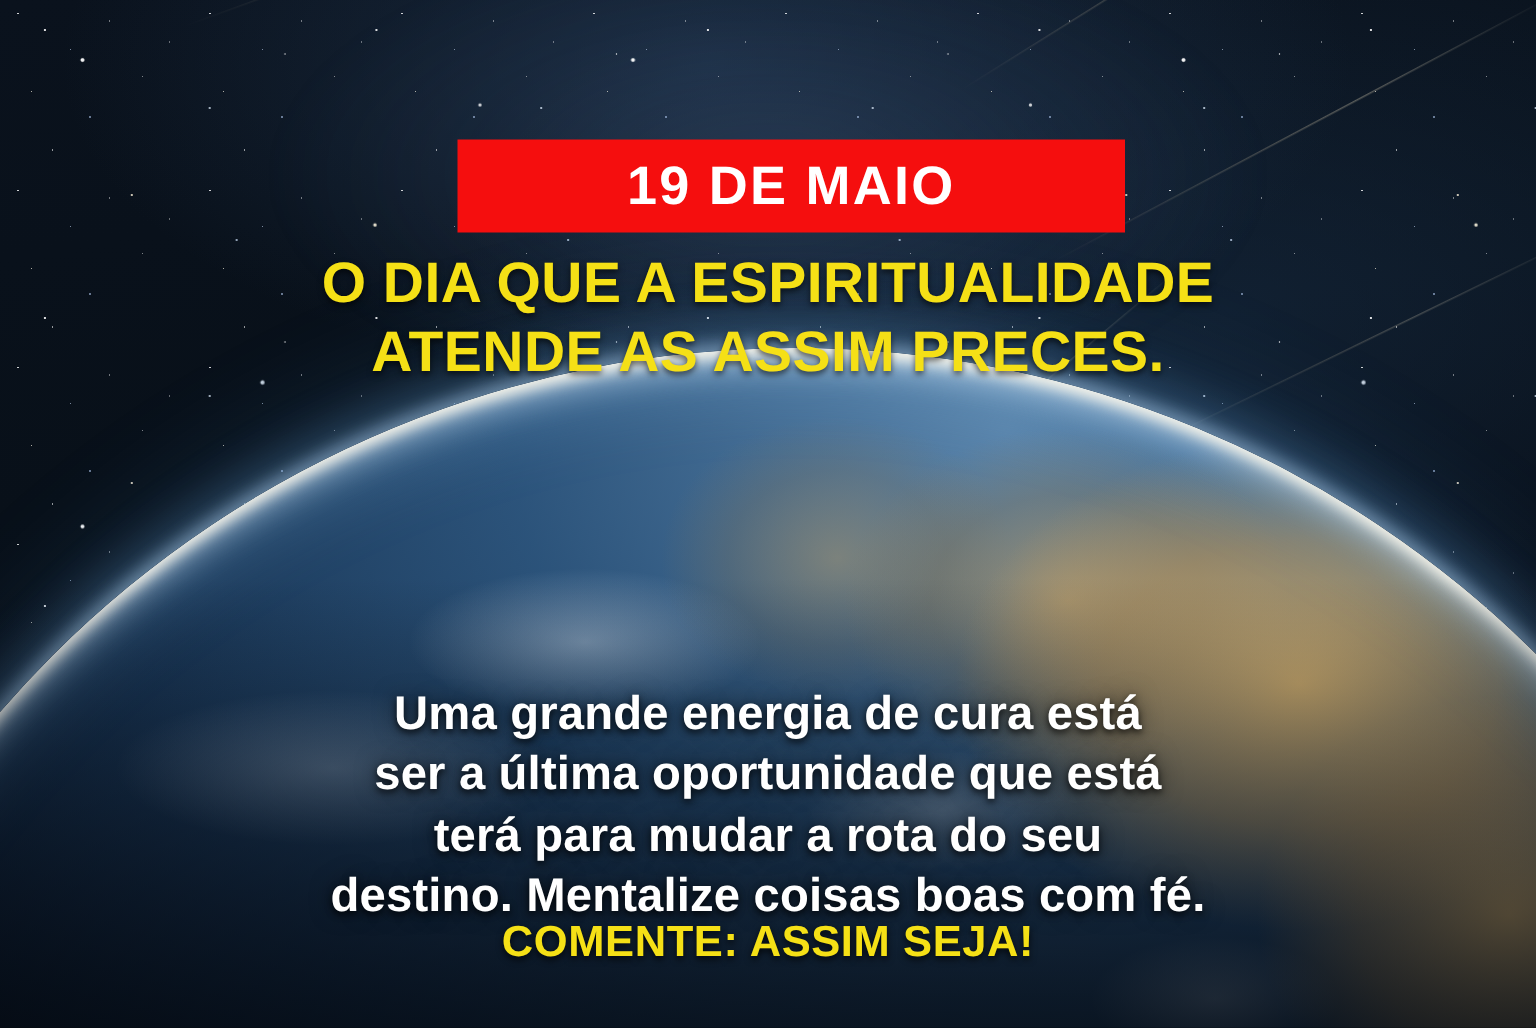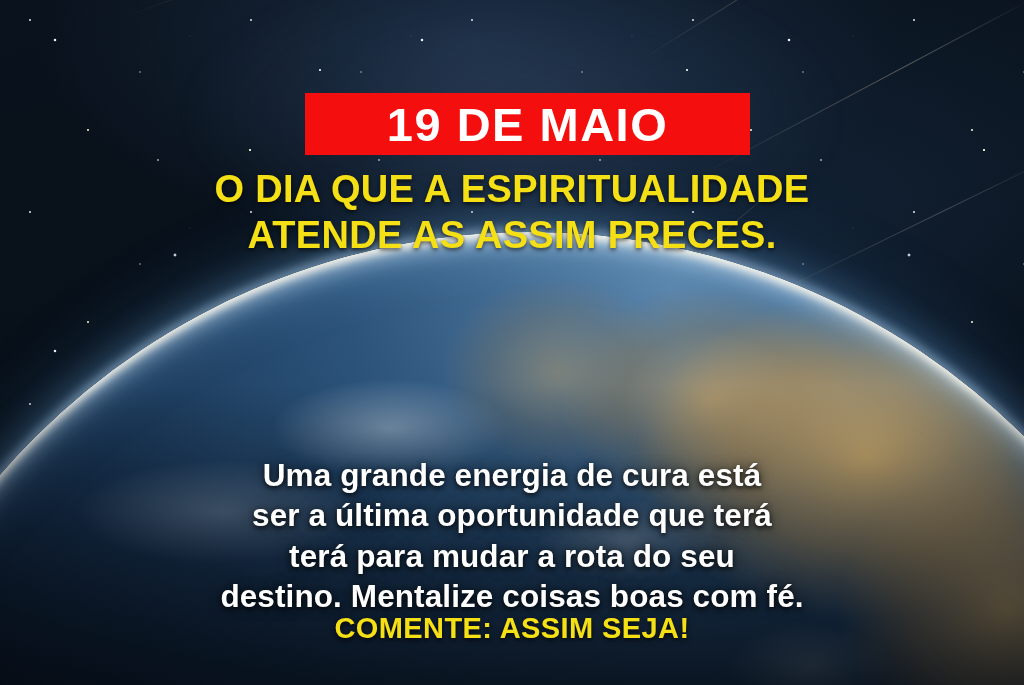--- a/index.html
+++ b/index.html
@@ -164,21 +164,21 @@
     top: 93px;
     width: 445px;
     height: 62px;
     background: #f50e0e;
     display: flex;
     align-items: center;
     justify-content: center;
   }
   .date-banner-text {
     color: #ffffff;
-    font-size: 47px;
+    font-size: 36px;
     font-weight: bold;
     letter-spacing: 1.5px;
     line-height: 1;
     white-space: nowrap;
   }
 
   .headline {
     position: absolute;
     left: 0; right: 0;
     top: 166px;
@@ -246,21 +246,21 @@
       <span class="date-banner-text">19 DE MAIO</span>
     </div>
 
     <div class="headline">
       <span class="hl-line">O DIA QUE A ESPIRITUALIDADE</span>
       <span class="hl-line">ATENDE AS ASSIM PRECES.</span>
     </div>
 
     <div class="body-copy">
       <span class="bc-line">Uma grande energia de cura está</span>
-      <span class="bc-line">ser a última oportunidade que terá</span>
+      <span class="bc-line">ser a última oportunidade que está</span>
       <span class="bc-line">terá para mudar a rota do seu</span>
       <span class="bc-line">destino. Mentalize coisas boas com fé.</span>
     </div>
 
     <div class="cta">COMENTE: ASSIM SEJA!</div>
 
   </div>
 </div>
 
 </body></html>

